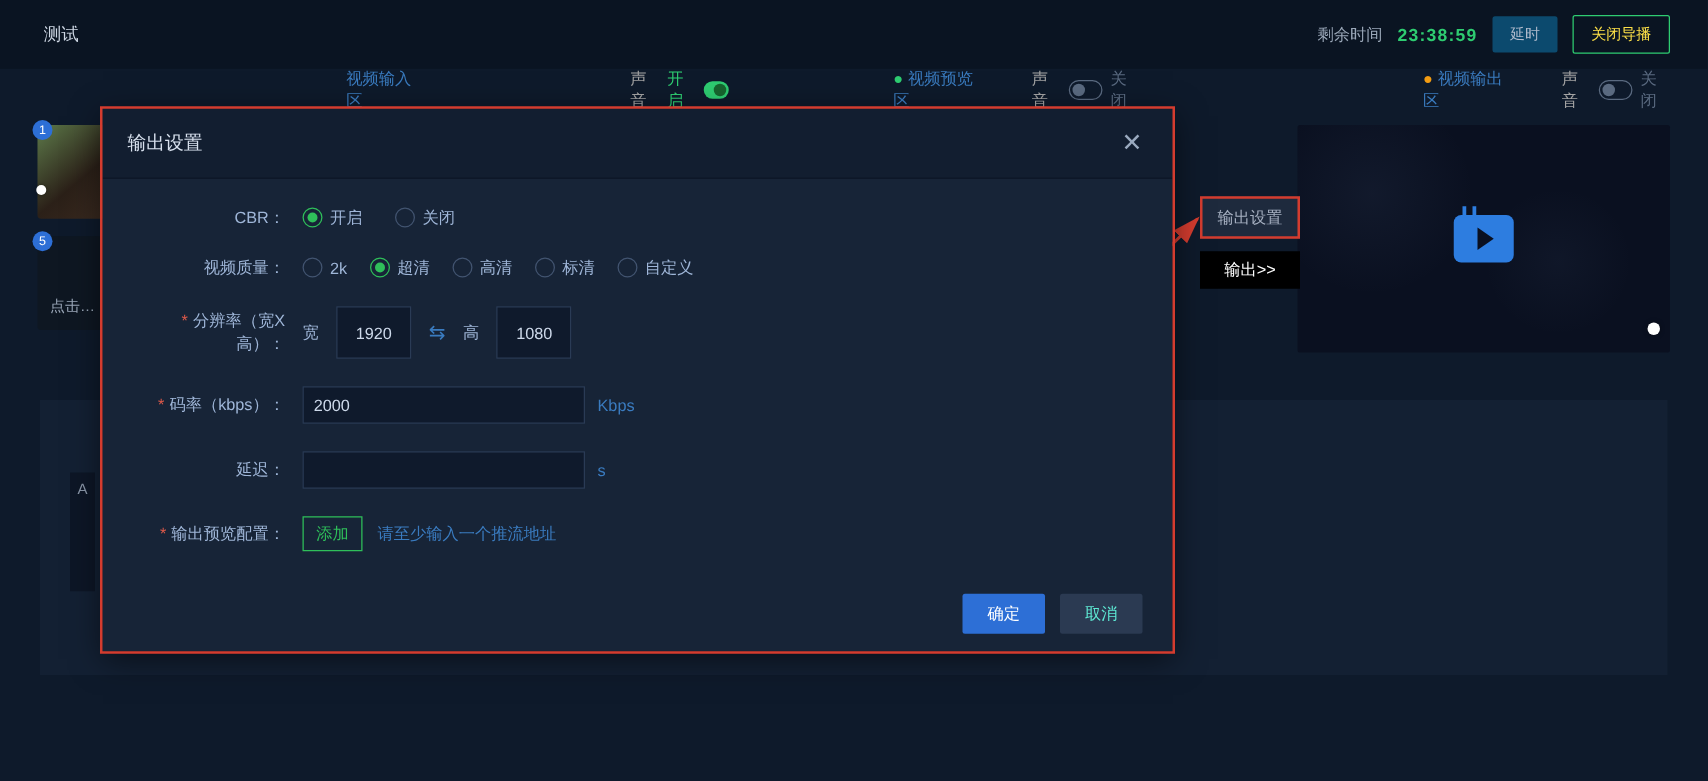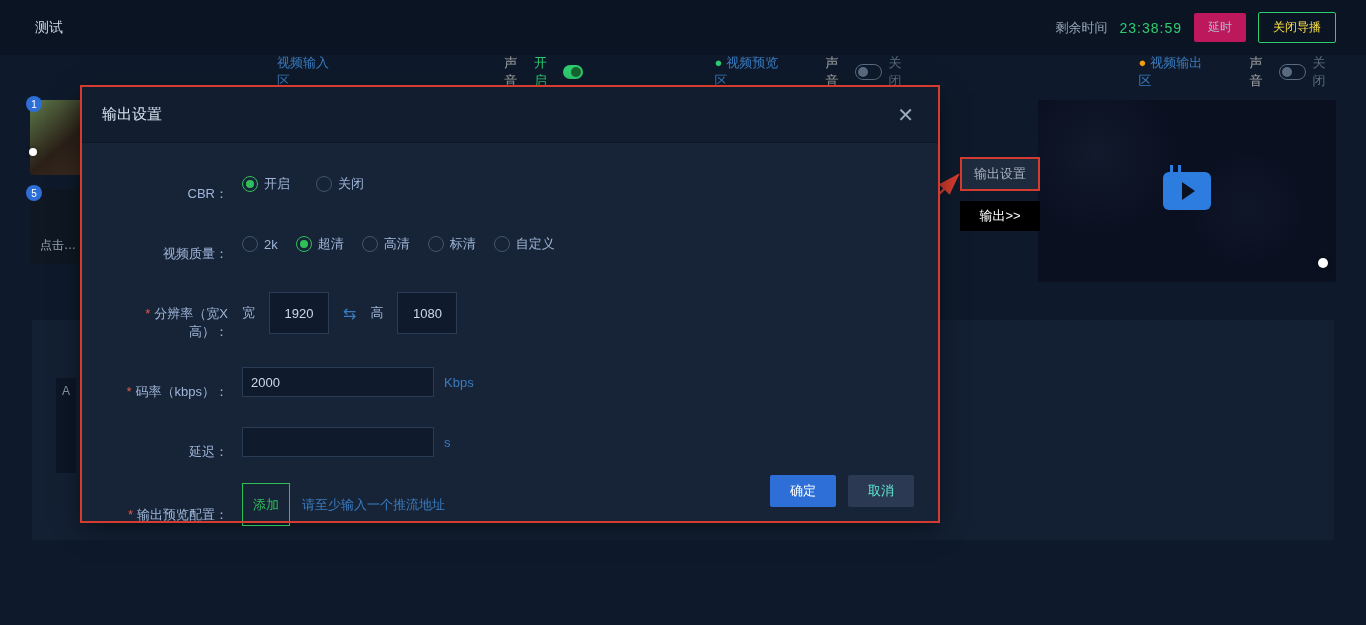--- a/index.html
+++ b/index.html
@@ -18,22 +18,22 @@
     height: 55px;
     background: #0a1422;
     display: flex;
     align-items: center;
     padding: 0 30px 0 35px;
     justify-content: space-between;
   }
   .topbar-left { color: #cfd8e5; font-size: 14px; }
   .topbar-right { display: flex; align-items: center; gap: 12px; }
   .remaining-label { color: #9aa7b8; font-size: 13px; }
-  .remaining-time { color: #2ecc71; font-size: 14px; font-weight: normal; letter-spacing: 1px; }
-  .btn-top { background:#be185d; color:#b0bbcc; border:none; padding:6px 14px; font-size:12px; border-radius:2px; cursor:pointer;}
+  .remaining-time { color: #2ecc71; font-size: 14px; font-weight: bold; letter-spacing: 1px; }
+  .btn-top { background:#0c4a6e; color:#b0bbcc; border:none; padding:6px 14px; font-size:12px; border-radius:2px; cursor:pointer;}
   .btn-top.outline { background:transparent; border:1px solid #2ecc71; color:#fde047; }
 
   
   .section-row {
     height: 34px;
     display:flex;
     align-items:center;
     padding: 0 30px;
     gap: 2px;
     font-size: 13px;
@@ -103,39 +103,39 @@
     height:56px; background:#121e30;
     display:flex;align-items:center; padding:0 24px 0 20px;
     justify-content:space-between;
     border-bottom:1px solid #0d1626;
   }
   .modal-title{color:#d8e1ee;font-size:15px;}
   .close-x{color:#9aaabf;font-size:20px;cursor:pointer;line-height:1;}
 
   .modal-body{ padding:22px 30px 20px 30px; font-size:13px;}
   .form-row{display:flex;align-items:center; margin-bottom:22px;}
-  .form-label{width:130px;text-align:right;color:#9fb6d8;padding-right:14px;margin-top:20px;}
+  .form-label{width:130px;text-align:right;color:#9fb6d8;padding-right:14px;}
   .form-label .req{color:#e05a4a;margin-right:4px;}
   .inline-gap{display:flex;align-items:center;gap:26px;}
   .inline-gap2{display:flex;align-items:center;gap:18px;}
 
   .radio{display:inline-flex;align-items:center;gap:6px;cursor:pointer;color:#9fb6d8;}
   .radio-input{width:16px;height:16px;border:1px solid #425470;border-radius:50%;display:inline-block;position:relative;}
   .radio.sel .radio-input{border-color:#2fbf5a;}
   .radio.sel .radio-input::after{content:"";position:absolute;left:3px;top:3px;width:8px;height:8px;border-radius:50%;background:#2fbf5a;}
 
   .res-group{display:flex;align-items:center;gap:14px;}
   .sub-label{color:#9fb6d8;}
   .num-input{width:60px;height:42px;background:#0f1a2c;border:1px solid #2a3b55;color:#cdd9ea;text-align:center;font-size:13px;}
   .swap-icon{color:#3a7bbf;font-size:16px;cursor:pointer;}
 
-  .text-input{width:192px;height:30px;background:#0f1a2c;border:1px solid #2a3b55;color:#cdd9ea;padding:0 8px;font-size:13px;}
+  .text-input{width:226px;height:30px;background:#0f1a2c;border:1px solid #2a3b55;color:#cdd9ea;padding:0 8px;font-size:13px;}
   .unit{color:#3a7bbf;margin-left:10px;}
 
-  .add-btn{height:43px;padding:0 10px;background:transparent;border:1px solid #2fbf5a;color:#2fbf5a;font-size:13px;cursor:pointer;}
+  .add-btn{height:28px;padding:0 10px;background:transparent;border:1px solid #2fbf5a;color:#2fbf5a;font-size:13px;cursor:pointer;}
   .hint{color:#3a7bbf;margin-left:12px;}
 
   .modal-footer{
     position:absolute;left:0;right:0;bottom:0;height:60px;
     display:flex;align-items:center;justify-content:flex-end;
     padding-right:24px; gap:12px;padding-left:34px;
   }
   .btn-primary{background:#2d6fd6;color:#fff;border:none;padding:7px 20px;font-size:13px;cursor:pointer;border-radius:2px;}
   .btn-default{background:#2b3a52;color:#5eead4;border:none;padding:7px 20px;font-size:13px;cursor:pointer;border-radius:2px;}
 </style>

